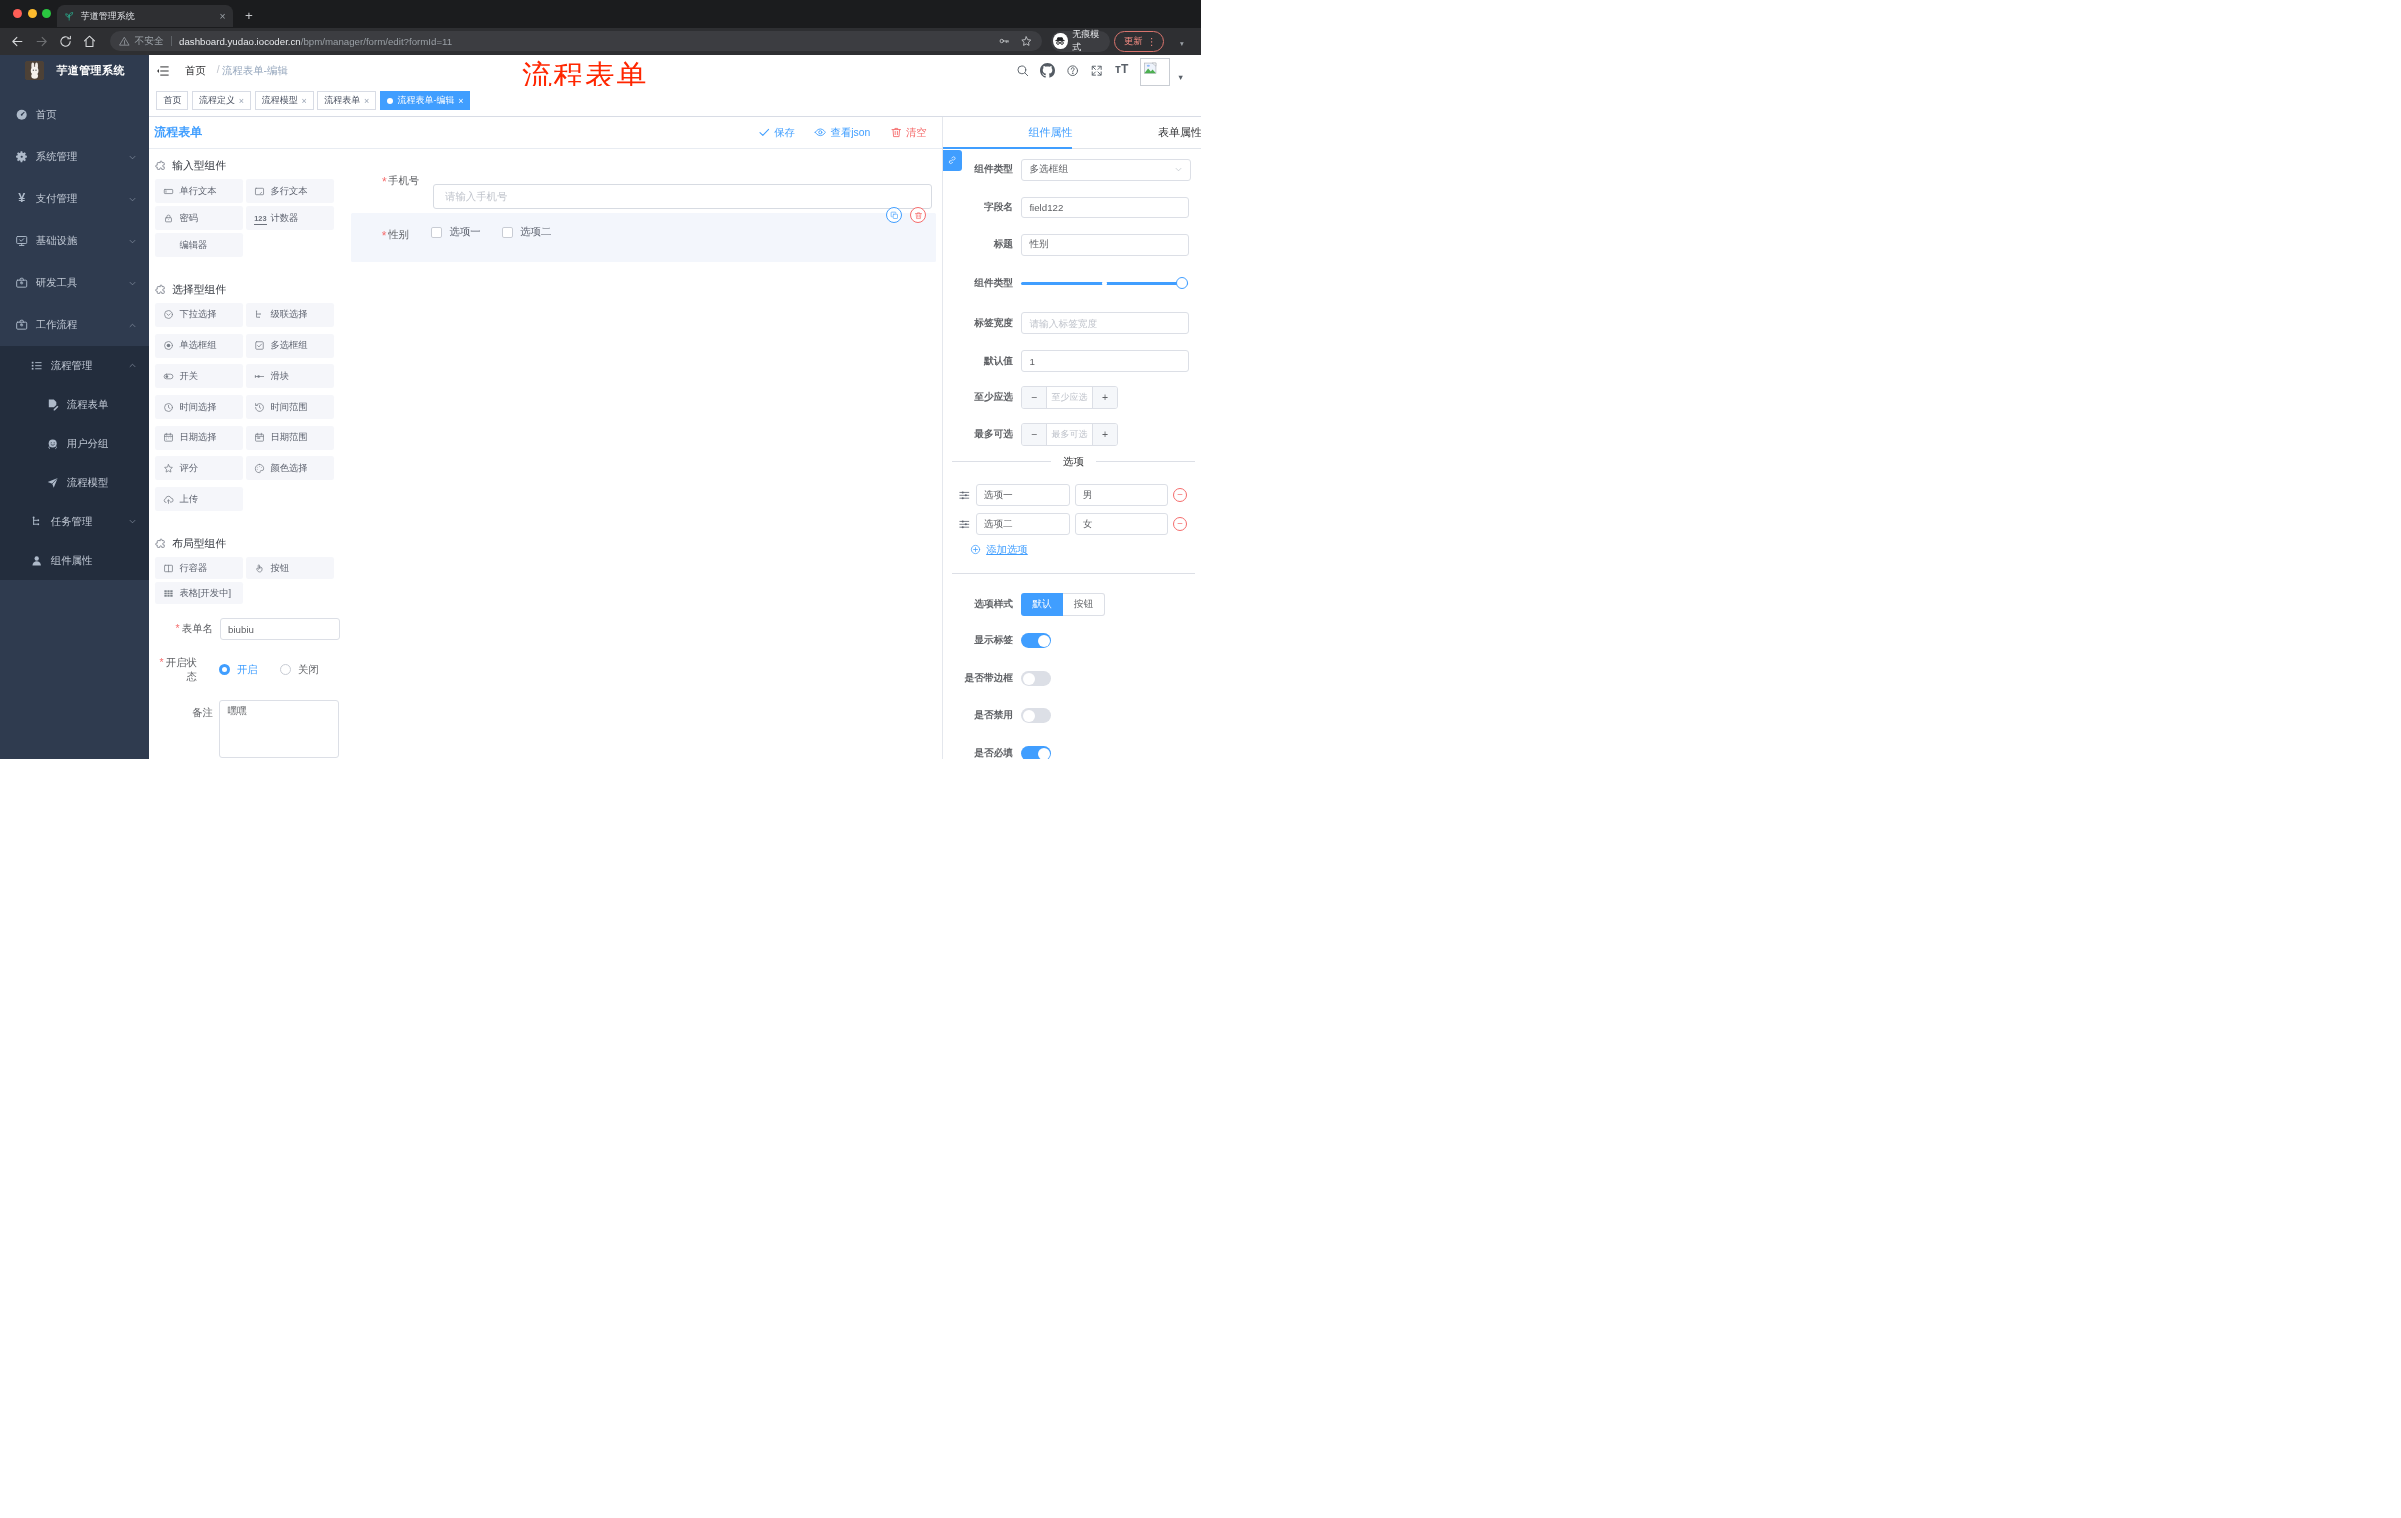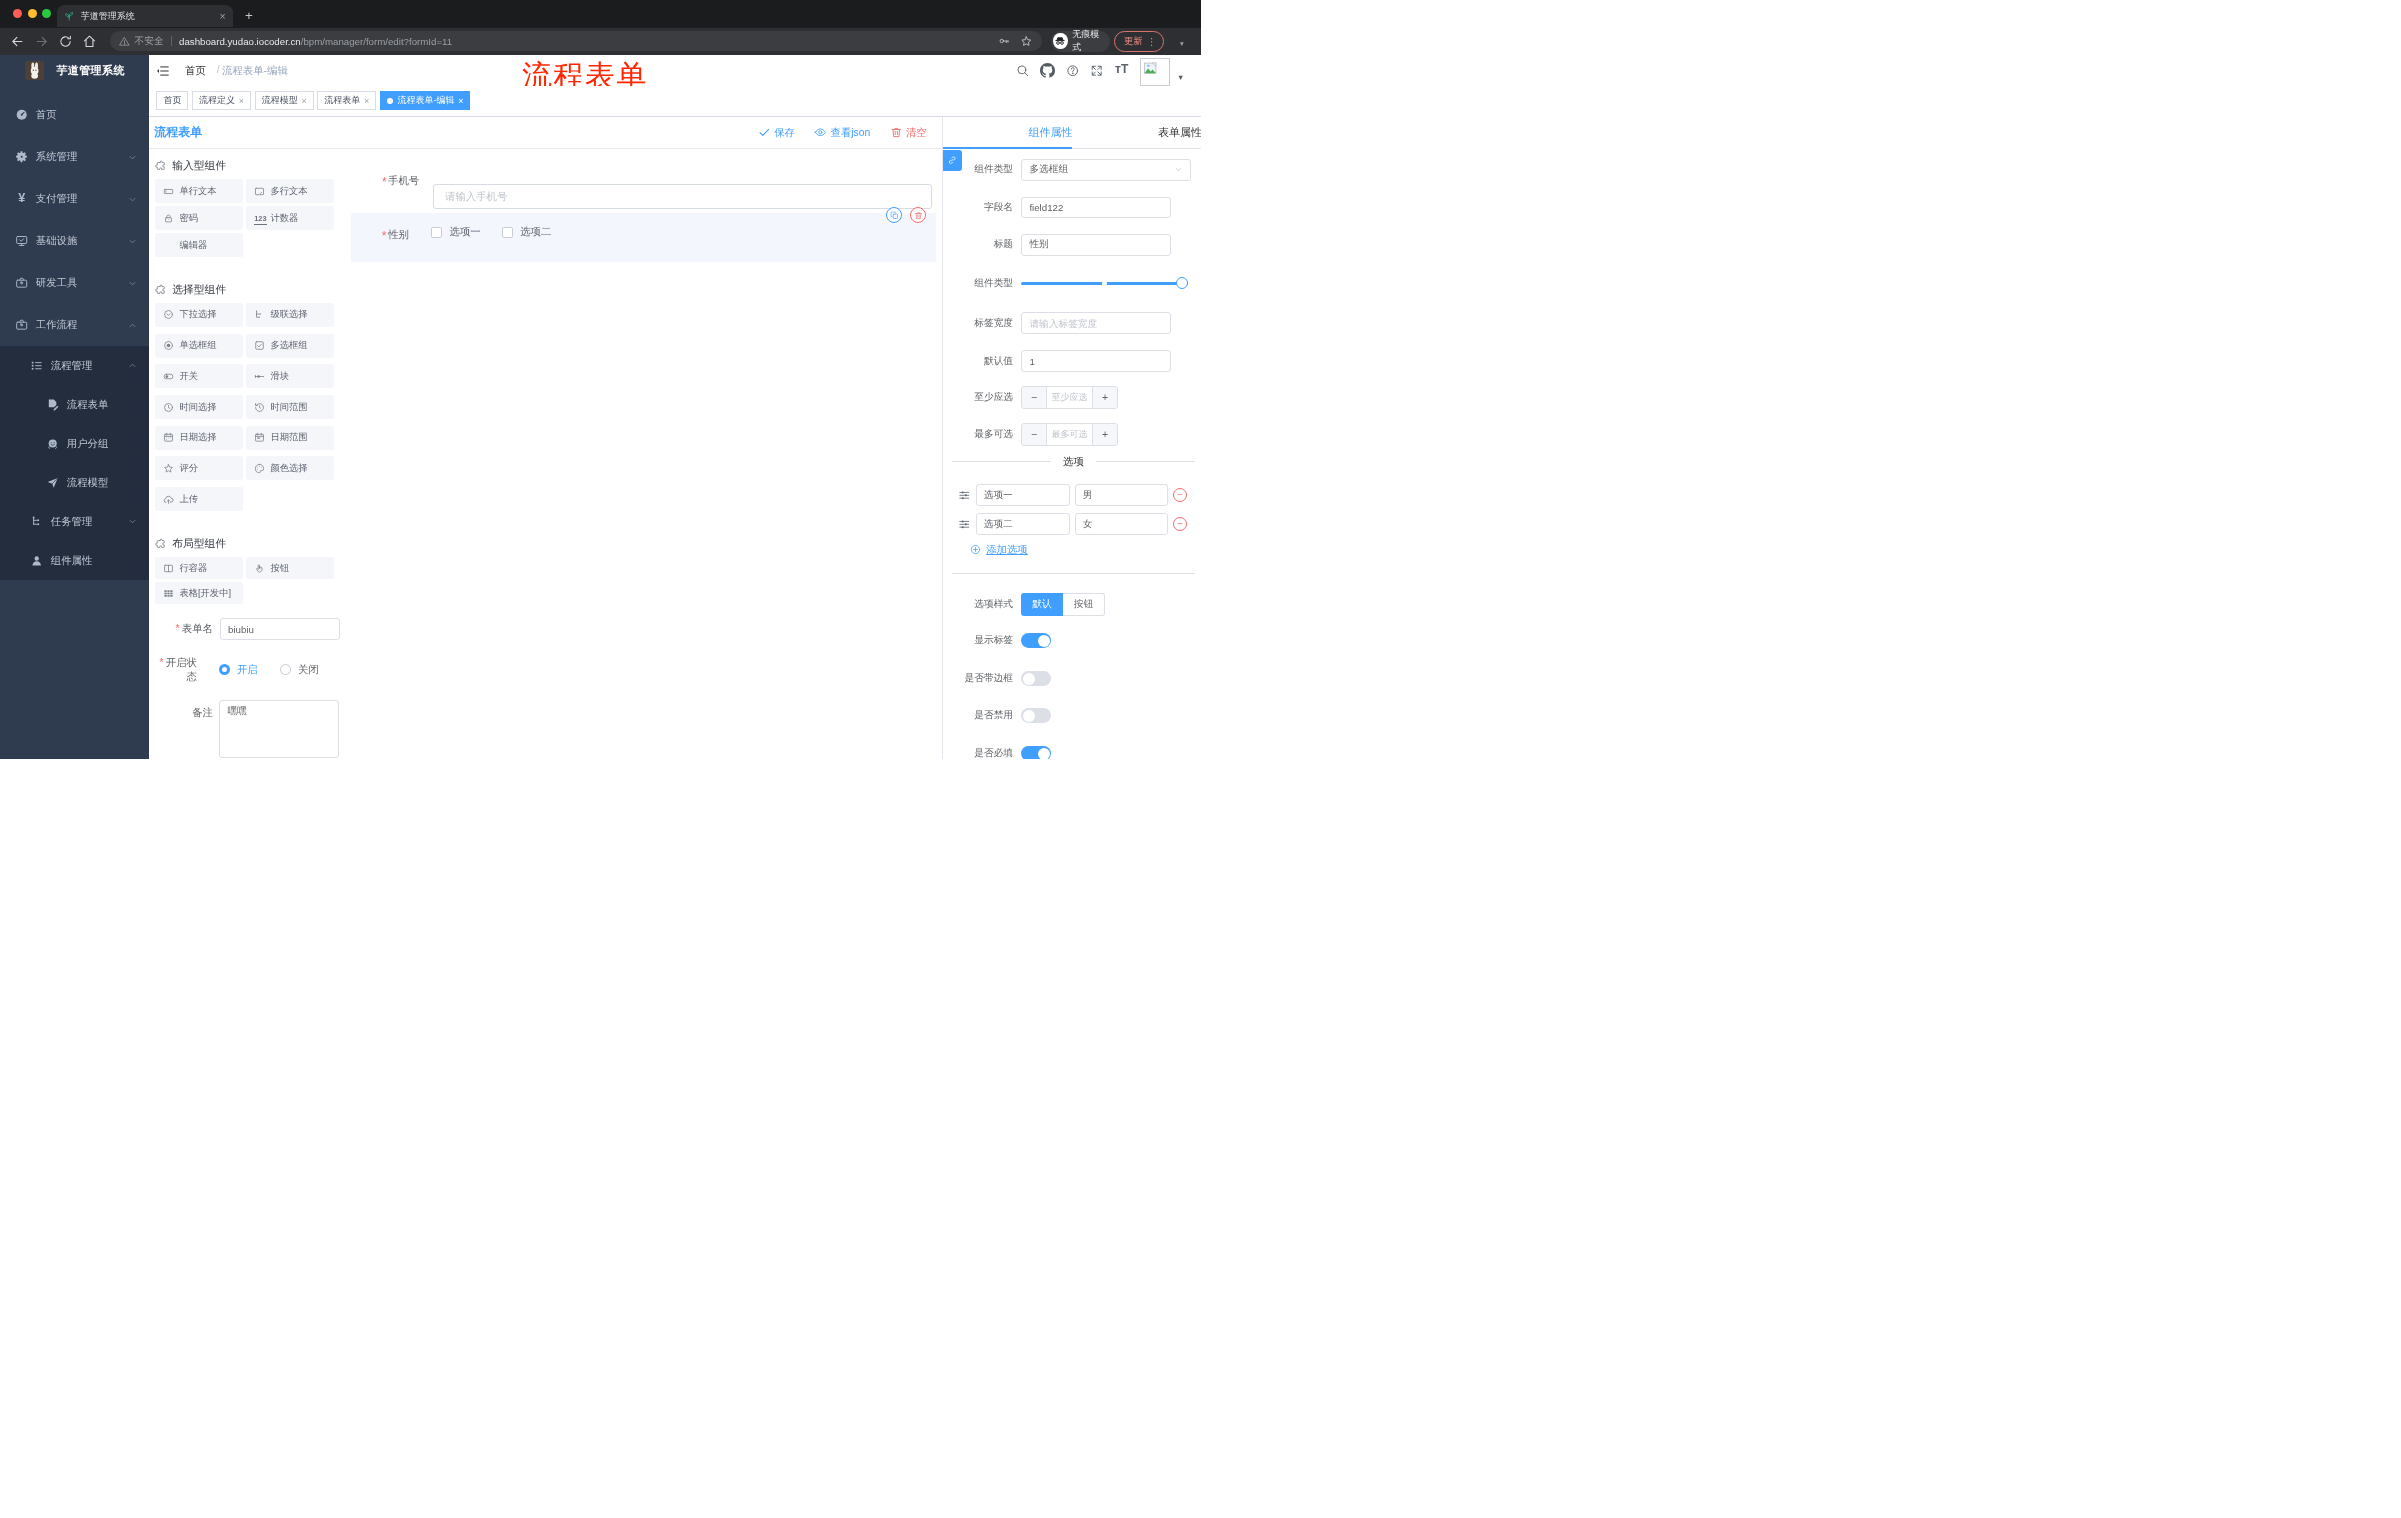--- a/index.html
+++ b/index.html
@@ -111,24 +111,24 @@
   
   .props{left:942px;top:117px;width:259px;height:643px;background:#fff;border-left:0.7px solid #e4e7ed;box-sizing:border-box;}
   .p-tabs{position:absolute;left:0;top:0;width:259px;height:32px;border-bottom:0.7px solid #e0e4ea;box-sizing:border-box;display:flex;}
   .p-tab{flex:1;text-align:right;line-height:30.5px;font-size:11px;color:#303133;cursor:pointer;}
   .p-tab.on{color:#409eff;}
   .p-underline{position:absolute;left:0;top:30px;width:129px;height:1.9px;background:#409eff;}
   .link-btn{position:absolute;left:0;top:33px;width:18.6px;height:21px;background:#409eff;border-radius:0 3px 3px 0;
             display:flex;align-items:center;justify-content:center;color:#fff;cursor:pointer;}
   .link-btn .ic{width:10.4px;height:10.4px;}
   .prow{position:absolute;left:0;width:259px;display:flex;align-items:center;}
-  .plabel{position:absolute;right:189px;left:0;text-align:right;font-size:9.7px;color:#606266;}
+  .plabel{position:absolute;right:189px;left:0;text-align:right;font-size:9.7px;color:#606266;font-weight:bold;}
   .pctrl{position:absolute;left:78px;}
   .pinput{height:22px;border:0.7px solid #dcdfe6;border-radius:3px;font-size:9.7px;color:#606266;padding:0 7.4px;
-          box-sizing:border-box;width:150px;outline:none;background:#fff;font-family:inherit;}
+          box-sizing:border-box;width:168px;outline:none;background:#fff;font-family:inherit;}
   .pselect{height:21.5px;border:0.7px solid #dcdfe6;border-radius:3px;width:170px;display:flex;align-items:center;
            font-size:9.7px;color:#606266;padding:0 7.4px;box-sizing:border-box;cursor:pointer;}
   .pselect .chev{margin-left:auto;color:#b4b9c2;width:9px;height:9px;}
   input::placeholder,textarea::placeholder{color:#c0c4cc;}
   .stepper{width:97px;height:23px;border:0.7px solid #dcdfe6;border-radius:3px;box-sizing:border-box;display:flex;overflow:hidden;background:#fff;}
   .st-btn{width:24px;background:#f5f7fa;color:#606266;display:flex;align-items:center;justify-content:center;font-size:10.4px;cursor:pointer;flex:none;}
   .st-l{border-right:0.7px solid #dcdfe6;} .st-r{border-left:0.7px solid #dcdfe6;}
   .st-val{flex:1;display:flex;align-items:center;justify-content:center;font-size:9px;color:#c0c4cc;}
   .divider{position:absolute;left:9px;right:6px;height:0.7px;background:#dcdfe6;}
   .div-txt{position:absolute;left:0;right:0;text-align:center;top:-7.4px;}

